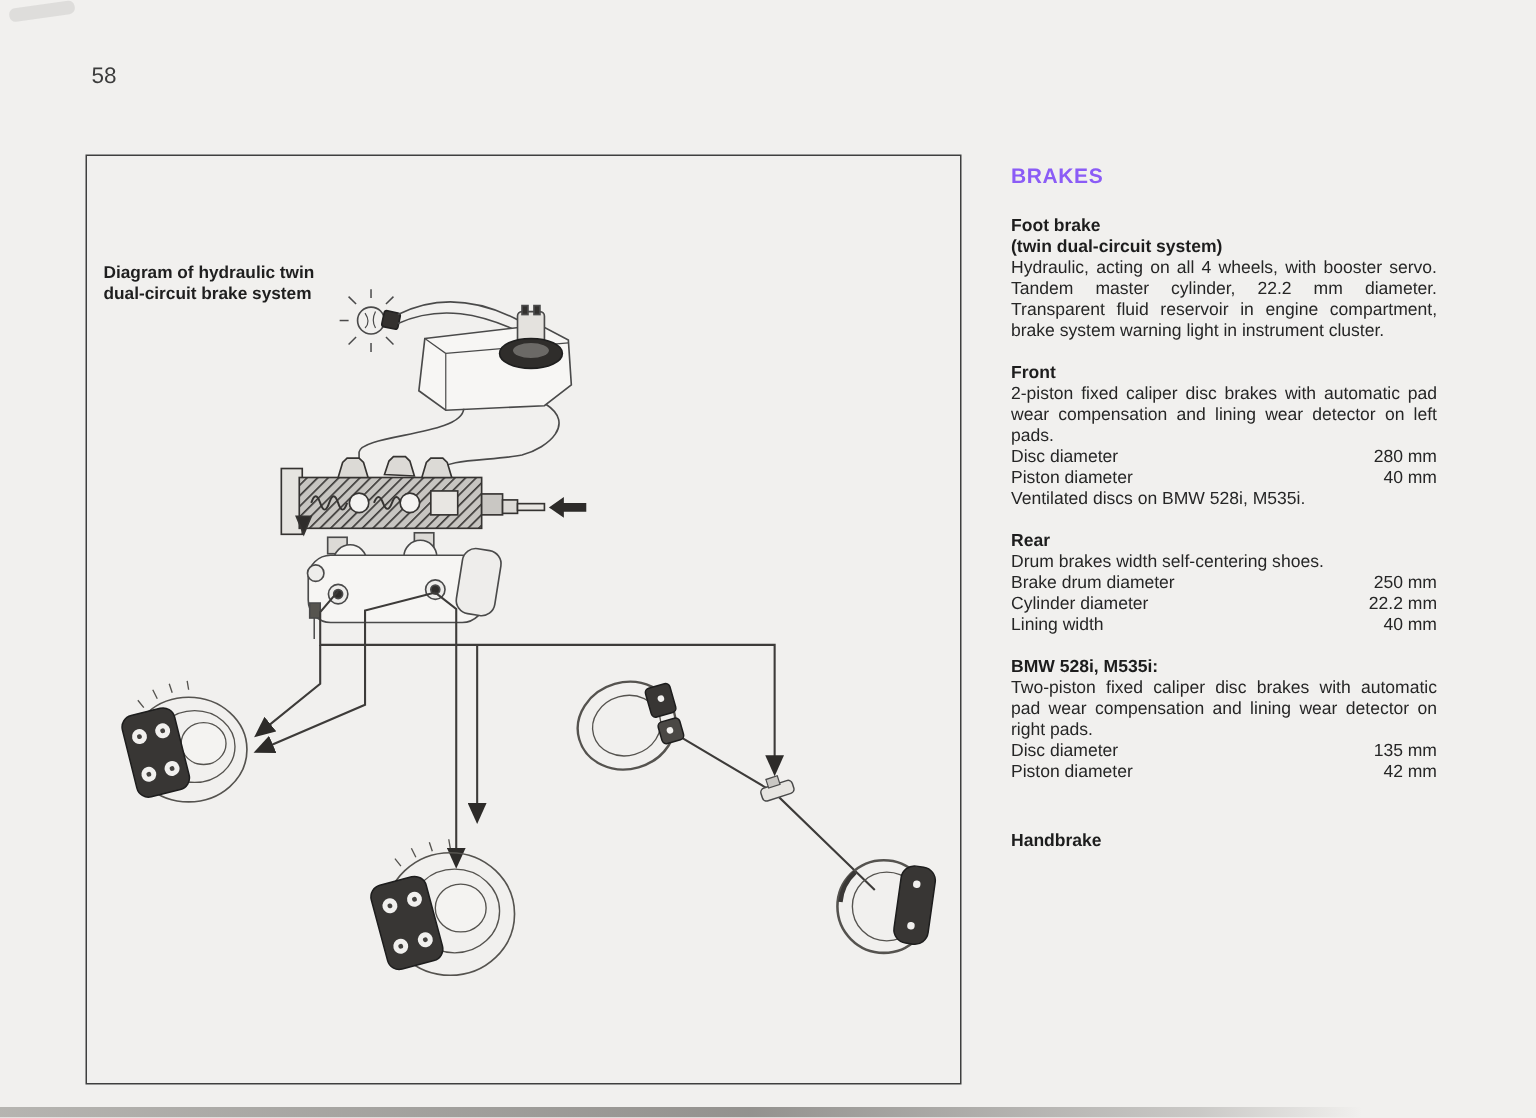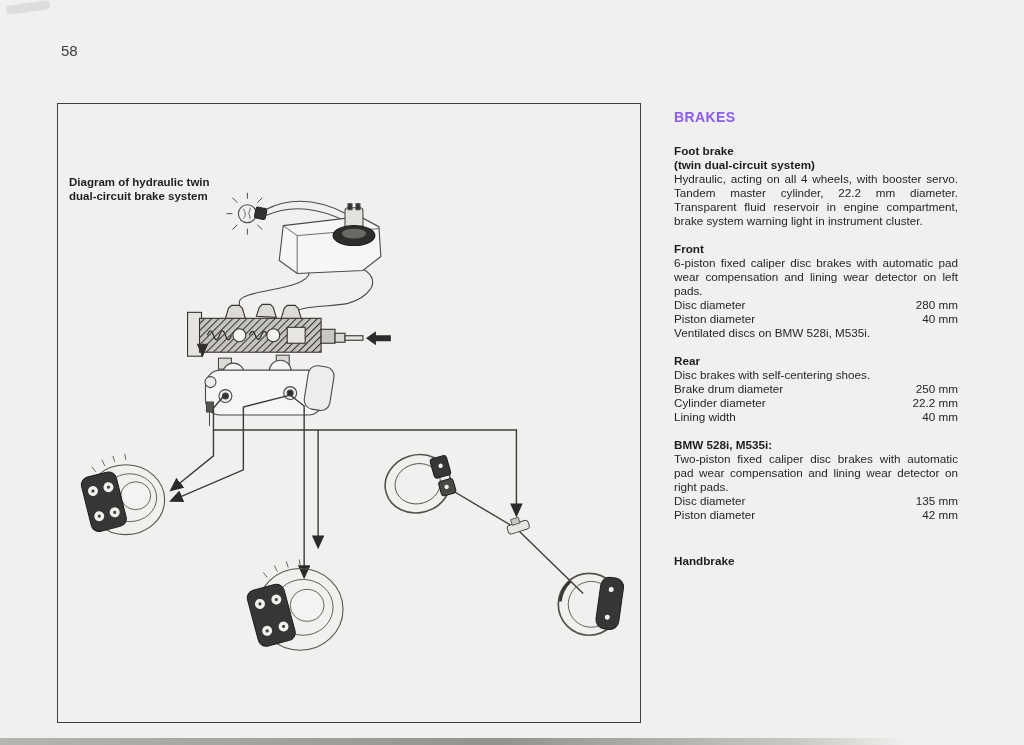--- a/index.html
+++ b/index.html
@@ -199,35 +199,35 @@
     <h1>BRAKES</h1>
 
     <div class="sec">
       <h3>Foot brake</h3>
       <h3>(twin dual-circuit system)</h3>
       <p>Hydraulic, acting on all 4 wheels, with booster servo. Tandem master cylinder, 22.2 mm diameter. Transparent fluid reservoir in engine compartment, brake system warning light in instrument cluster.</p>
     </div>
 
     <div class="sec">
       <h3>Front</h3>
-      <p>6-piston fixed caliper disc brakes with automatic pad wear compensation and lining wear detector on left pads.</p>
+      <p>2-piston fixed caliper disc brakes with automatic pad wear compensation and lining wear detector on left pads.</p>
       <div class="spec-row">
         <span class="spec-label">Disc diameter</span>
         <span class="spec-value">280 mm</span>
       </div>
       <div class="spec-row">
         <span class="spec-label">Piston diameter</span>
         <span class="spec-value">40 mm</span>
       </div>
       <p>Ventilated discs on BMW 528i, M535i.</p>
     </div>
 
     <div class="sec">
       <h3>Rear</h3>
-      <p>Disc brakes with self-centering shoes.</p>
+      <p>Drum brakes width self-centering shoes.</p>
       <div class="spec-row">
         <span class="spec-label">Brake drum diameter</span>
         <span class="spec-value">250 mm</span>
       </div>
       <div class="spec-row">
         <span class="spec-label">Cylinder diameter</span>
         <span class="spec-value">22.2 mm</span>
       </div>
       <div class="spec-row">
         <span class="spec-label">Lining width</span>

